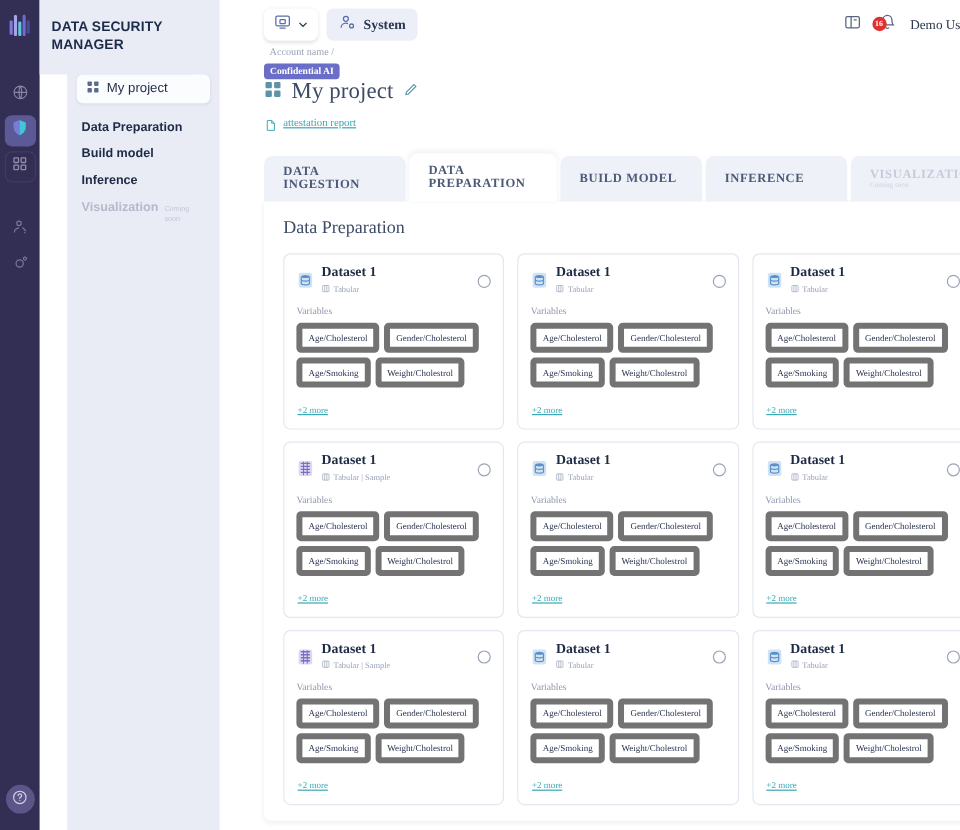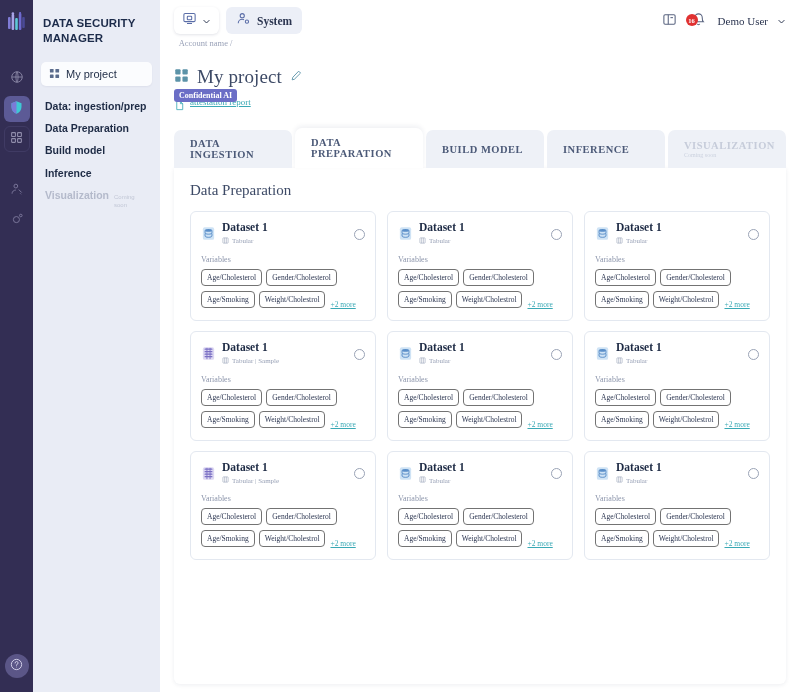--- a/index.html
+++ b/index.html
@@ -2,21 +2,21 @@
 <html><head>
 <meta charset="utf-8">
 <style>
   * { box-sizing: border-box; margin: 0; padding: 0; }
   html, body {
     width: 800px; height: 692px;
     font-family: "Liberation Sans", sans-serif;
     background: #ffffff;
     overflow: hidden;
   }
-  .app { position: relative; width: 800px; height: 692px; display: flex; }
+  .app { position: relative; width: 800px; height: 692px; display: flex; gap: 23px; }
 
   
   .rail {
     width: 33px; height: 692px;
     background: #332e54;
     display: flex; flex-direction: column; align-items: center;
     flex: 0 0 33px;
   }
   .rail-logo {
     width: 33px; height: 44px;
@@ -88,21 +88,21 @@
     display: flex; align-items: center; gap: 6px; padding: 0 10px;
   }
   .sys-label { font-size: 11.5px; color: #2b3550; font-weight: 700; }
   .breadcrumb {
     position: absolute; left: 14px; top: 38px;
     display: flex; align-items: center; gap: 5px; flex-direction: column;
   }
   .bc-text { font-size: 8.5px; color: #9aa2b8; }
   .bc-chip {
     background: #6b6ec6; color: #ffffff; font-size: 8px; font-weight: 700;
-    border-radius: 3px; padding: 2px 5px; margin-top: 36px;
+    border-radius: 3px; padding: 2px 5px;
   }
   .topright {
     margin-left: auto; display: flex; align-items: center; gap: 9px; padding-top: 4px;
   }
   .tr-icon { width: 20px; height: 20px; display: flex; align-items: center; justify-content: center; position: relative; }
   .badge {
     position: absolute; left: -3px; top: 3px;
     min-width: 12px; height: 12px; border-radius: 6px; background: #e03131;
     color: #fff; font-size: 6.5px; font-weight: 700;
     display: flex; align-items: center; justify-content: center; padding: 0 2px;
@@ -154,21 +154,21 @@
   .card-titles { flex: 1 1 auto; }
   .card-title { font-size: 11.5px; font-weight: 700; color: #1e2b45; line-height: 1.2; }
   .card-sub { font-size: 7px; color: #98a1b6; margin-top: 2px; display: flex; align-items: center; gap: 3px; }
   .radio {
     width: 11px; height: 11px; border-radius: 50%;
     border: 1px solid #9aa3b6; flex: 0 0 11px; margin-top: 2px;
   }
   .card-varlabel { font-size: 8px; color: #8d96ac; margin: 9px 0 5px 0; }
   .chips { display: flex; flex-wrap: wrap; gap: 4px 4px; align-items: center; }
   .chip {
-    border: 1px solid #737373; border-radius: 4px;
+    border: 5px solid #737373; border-radius: 4px;
     font-size: 7.5px; color: #2b3550; padding: 3px 5px; background: #fff;
     white-space: nowrap;
   }
   .more { font-size: 7.5px; color: #3aa9b5; text-decoration: underline; white-space: nowrap; padding-left: 1px; margin-top: 10px; }
 </style>
 </head>
 <body>
 
 <div class="app">
 
@@ -250,21 +250,20 @@
         <svg width="11" height="11" viewBox="0 0 24 24" fill="#5a6b8c">
           <rect x="2" y="2" width="8" height="8" rx="1.5"></rect>
             <rect x="14" y="2" width="8" height="8" rx="1.5"></rect>
           <rect x="2" y="14" width="8" height="8" rx="1.5"></rect>
             <rect x="14" y="14" width="8" height="8" rx="1.5"></rect>
         </svg>
       </span>
       <span class="side-proj-label">My project</span>
     </div>
     <div class="side-links">
-      <div class="side-link">Data: ingestion/prep</div>
       <div class="side-link">Data Preparation</div>
       <div class="side-link">Build model</div>
       <div class="side-link">Inference</div>
       <div class="side-link muted">
         <span>Visualization</span>
         <span class="soon">Coming soon</span>
       </div>
     </div>
   </div>
 

